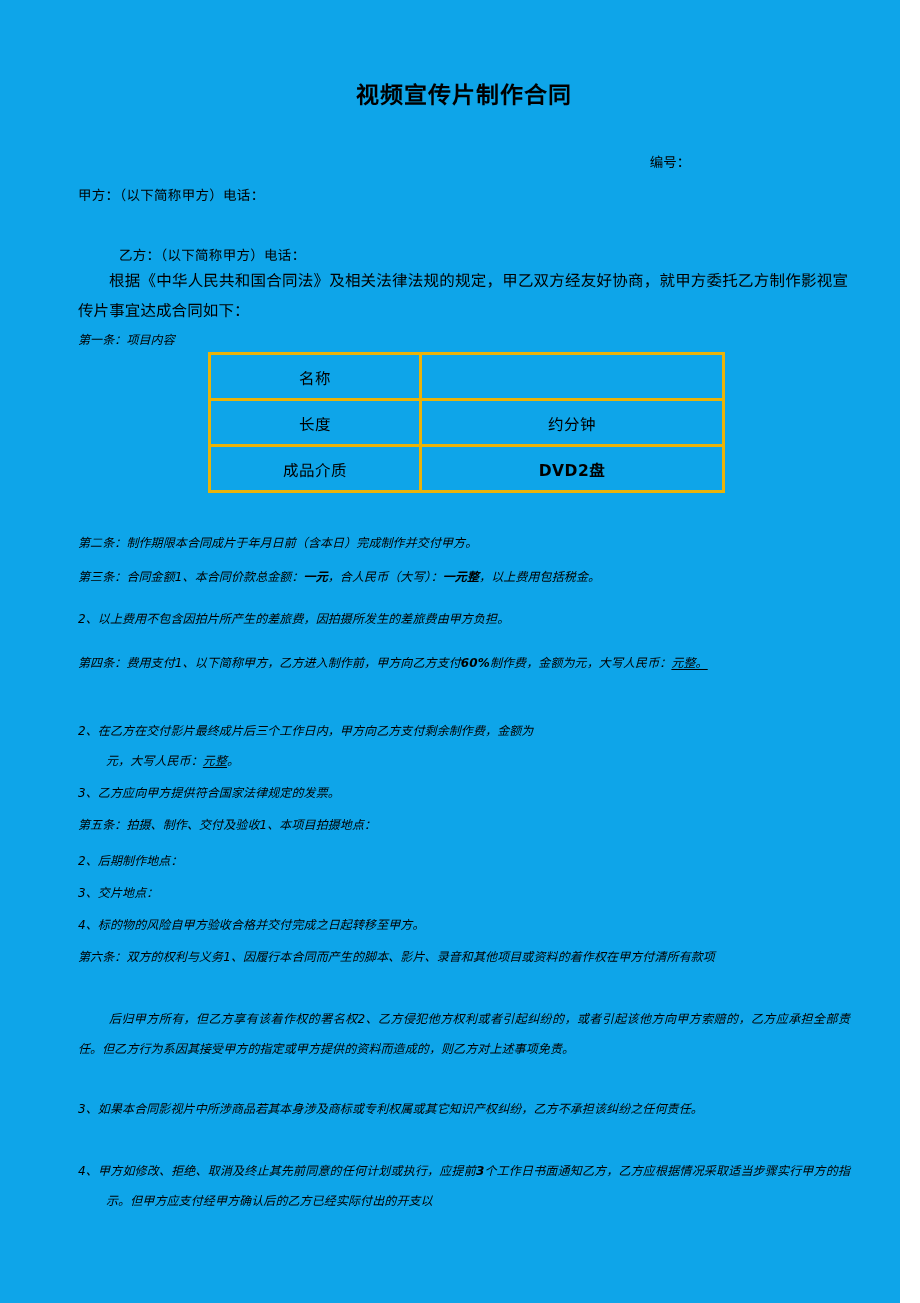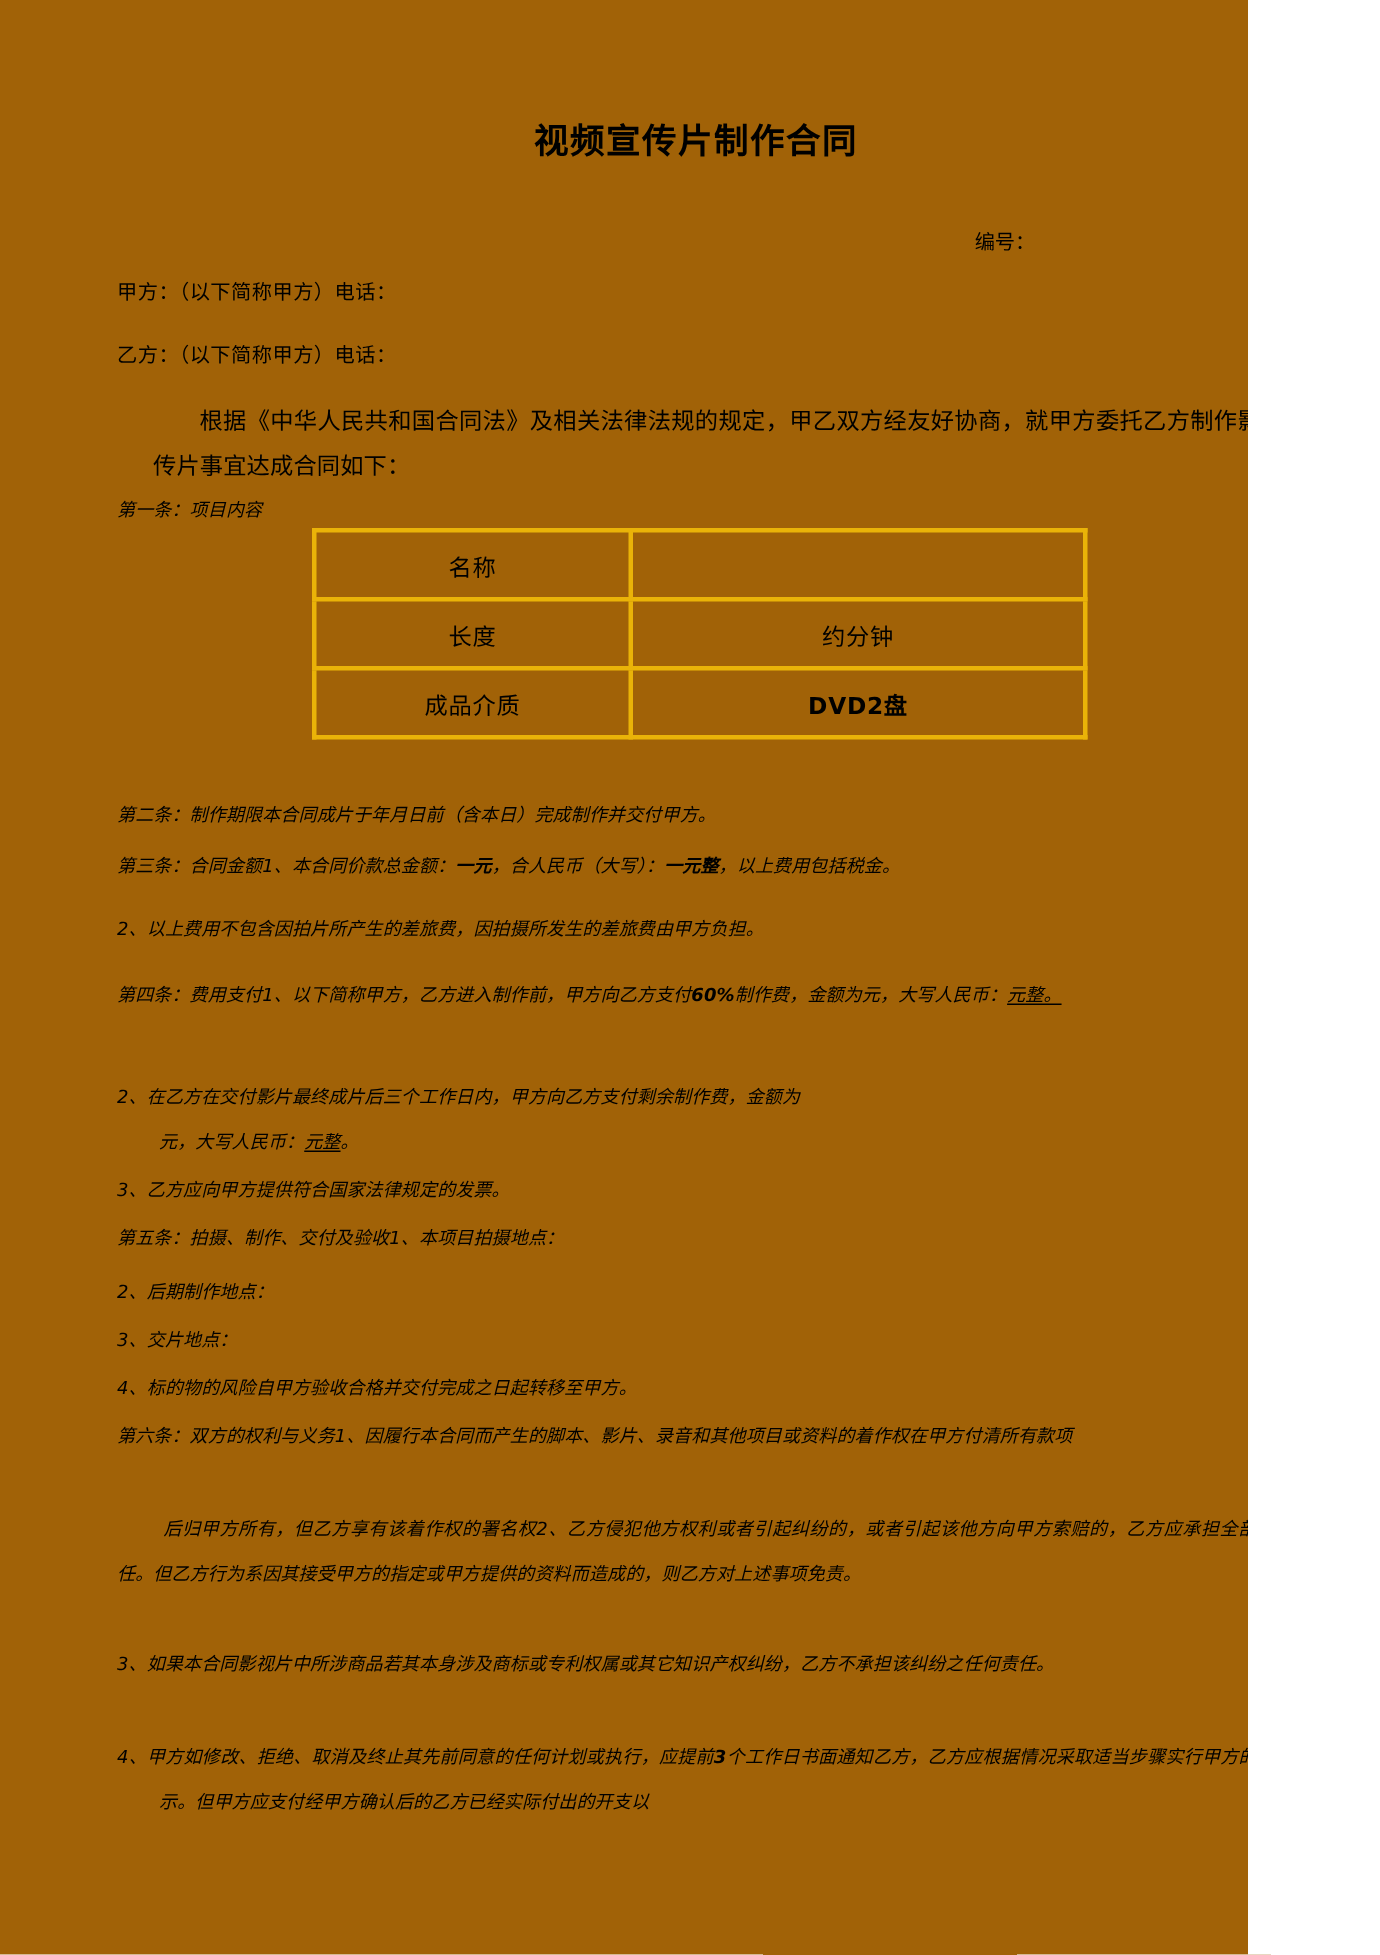--- a/index.html
+++ b/index.html
@@ -8,23 +8,23 @@
     padding: 0;
     background: #ffffff;
   }
   body {
     font-family: "DejaVu Sans", "Liberation Sans", sans-serif;
     color: #000000;
     -webkit-font-smoothing: antialiased;
   }
   .page {
     position: relative;
-    width: 832px;
+    width: 900px;
     height: 1303px;
-    background: #a16207;
+    background: #0ea5e9;
     overflow: hidden;
     box-sizing: border-box;
   }
   .doc-body {
     position: absolute;
     left: 78px;
     top: 0;
     width: 772px;
   }
 
@@ -58,34 +58,33 @@
 
   
   .party-line {
     position: absolute;
     left: 0;
     font-size: 13.5px;
     line-height: 20px;
     letter-spacing: 0.3px;
   }
   .party-a { top: 185px; }
-  .party-b { top: 227px; }
+  .party-b { top: 245px; margin-left: 41px; }
 
   
   .intro {
     position: absolute;
     top: 266px;
     left: 0;
     width: 770px;
     font-size: 15.5px;
     line-height: 30px;
     text-align: justify;
     text-indent: 31px;
     letter-spacing: 0.1px;
-    margin-left: 24px;
   }
 
   
   .ln {
     position: absolute;
     left: 0;
     width: 772px;
     font-size: 12px;
     line-height: 30px;
     text-align: justify;

